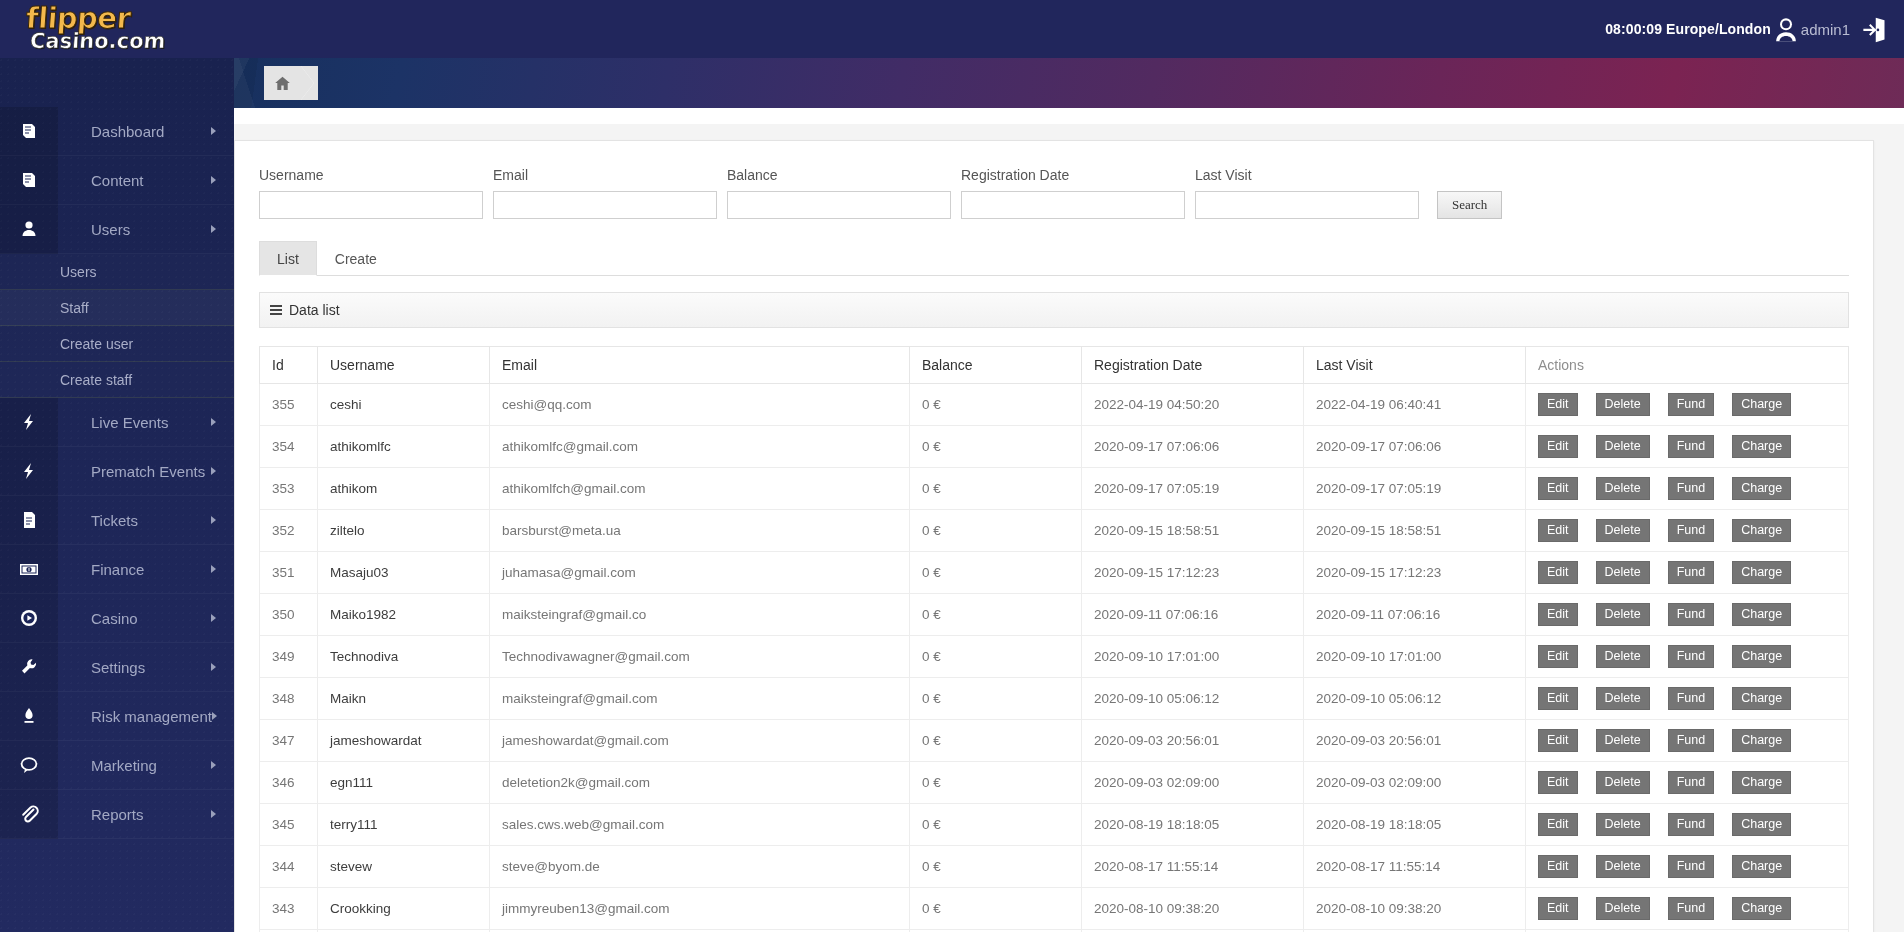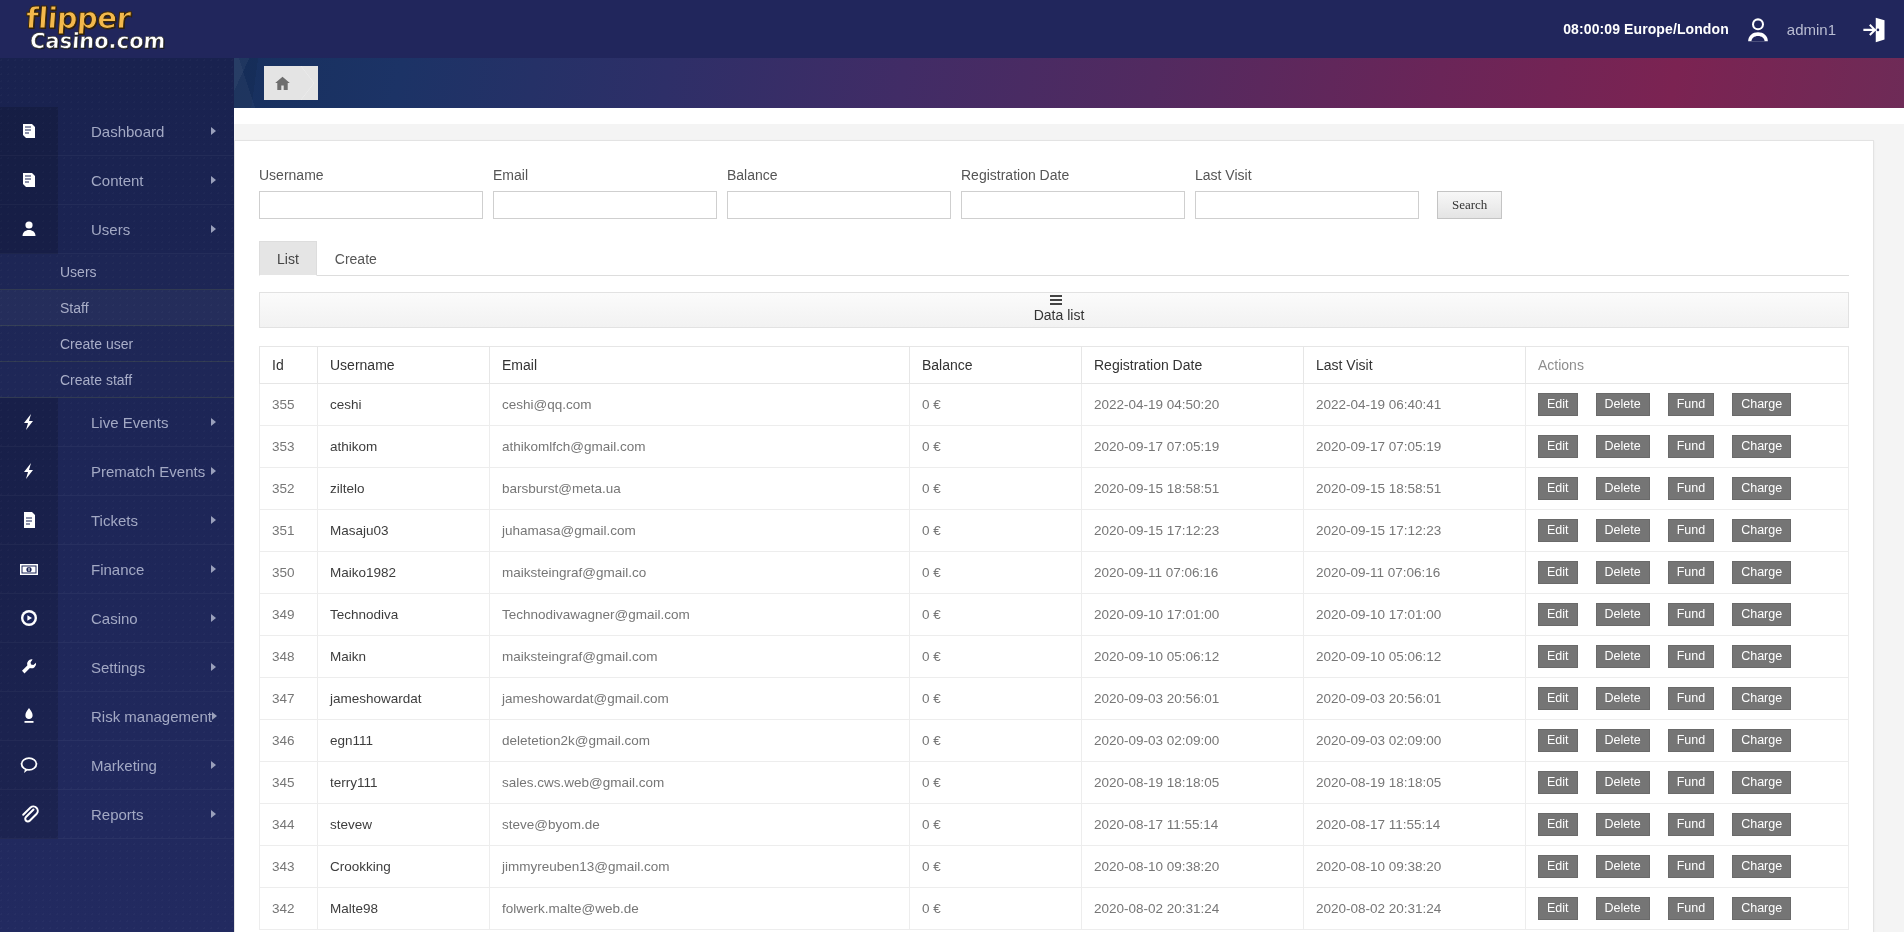--- a/index.html
+++ b/index.html
@@ -41,21 +41,21 @@
     line-height: 21px;
     margin-top: -2px;
     margin-left: 4px;
     -webkit-text-stroke: 0.6px #2d2d2d;
     text-shadow: 1px 1px 0 #1a1a1a;
     transform: skewX(-4deg);
   }
   #topbar-right {
     position: absolute; right: 16px; top: 0;
     height: 58px;
-    display: flex; align-items: center; gap: 14px;
+    display: flex; align-items: center; 
   }
   #clock {
     color: #ffffff; font-size: 14px; font-weight: bold;
     letter-spacing: 0.1px;
   }
   #avatar-icon { width: 30px; height: 30px; display:block; }
   #admin-name { color: #b9bcd2; font-size: 15px; }
   #logout-icon { width: 28px; height: 30px; display:block; margin-left: 10px; }
 
   
@@ -241,21 +241,20 @@
   }
 
   
   #datalist-head {
     margin: 16px 24px 0 24px;
     height: 36px;
     display: flex; align-items: center;
     background: linear-gradient(180deg,#fbfbfb,#f2f2f2);
     border: 1px solid #e2e2e2;
     padding-left: 10px;
-    flex-direction: column;
   }
   #datalist-head .burger {
     width: 12px; margin-right: 7px;
   }
   #datalist-head .burger i {
     display:block; height: 2px; background:#444; margin: 2px 0;
   }
   #datalist-title { font-size: 14px; color: #333333; }
 
   
@@ -571,20 +570,29 @@
           <tr>
             <td>355</td>
             <td class="username">ceshi</td>
             <td>ceshi@qq.com</td>
             <td>0 €</td>
             <td>2022-04-19 04:50:20</td>
             <td>2022-04-19 06:40:41</td>
             <td><span class="act-btn">Edit</span><span class="act-btn">Delete</span><span class="act-btn">Fund</span><span class="act-btn">Charge</span></td>
           </tr>
           <tr>
+            <td>354</td>
+            <td class="username">athikomlfc</td>
+            <td>athikomlfc@gmail.com</td>
+            <td>0 €</td>
+            <td>2020-09-17 07:06:06</td>
+            <td>2020-09-17 07:06:06</td>
+            <td><span class="act-btn">Edit</span><span class="act-btn">Delete</span><span class="act-btn">Fund</span><span class="act-btn">Charge</span></td>
+          </tr>
+          <tr>
             <td>353</td>
             <td class="username">athikom</td>
             <td>athikomlfch@gmail.com</td>
             <td>0 €</td>
             <td>2020-09-17 07:05:19</td>
             <td>2020-09-17 07:05:19</td>
             <td><span class="act-btn">Edit</span><span class="act-btn">Delete</span><span class="act-btn">Fund</span><span class="act-btn">Charge</span></td>
           </tr>
           <tr>
             <td>352</td>

